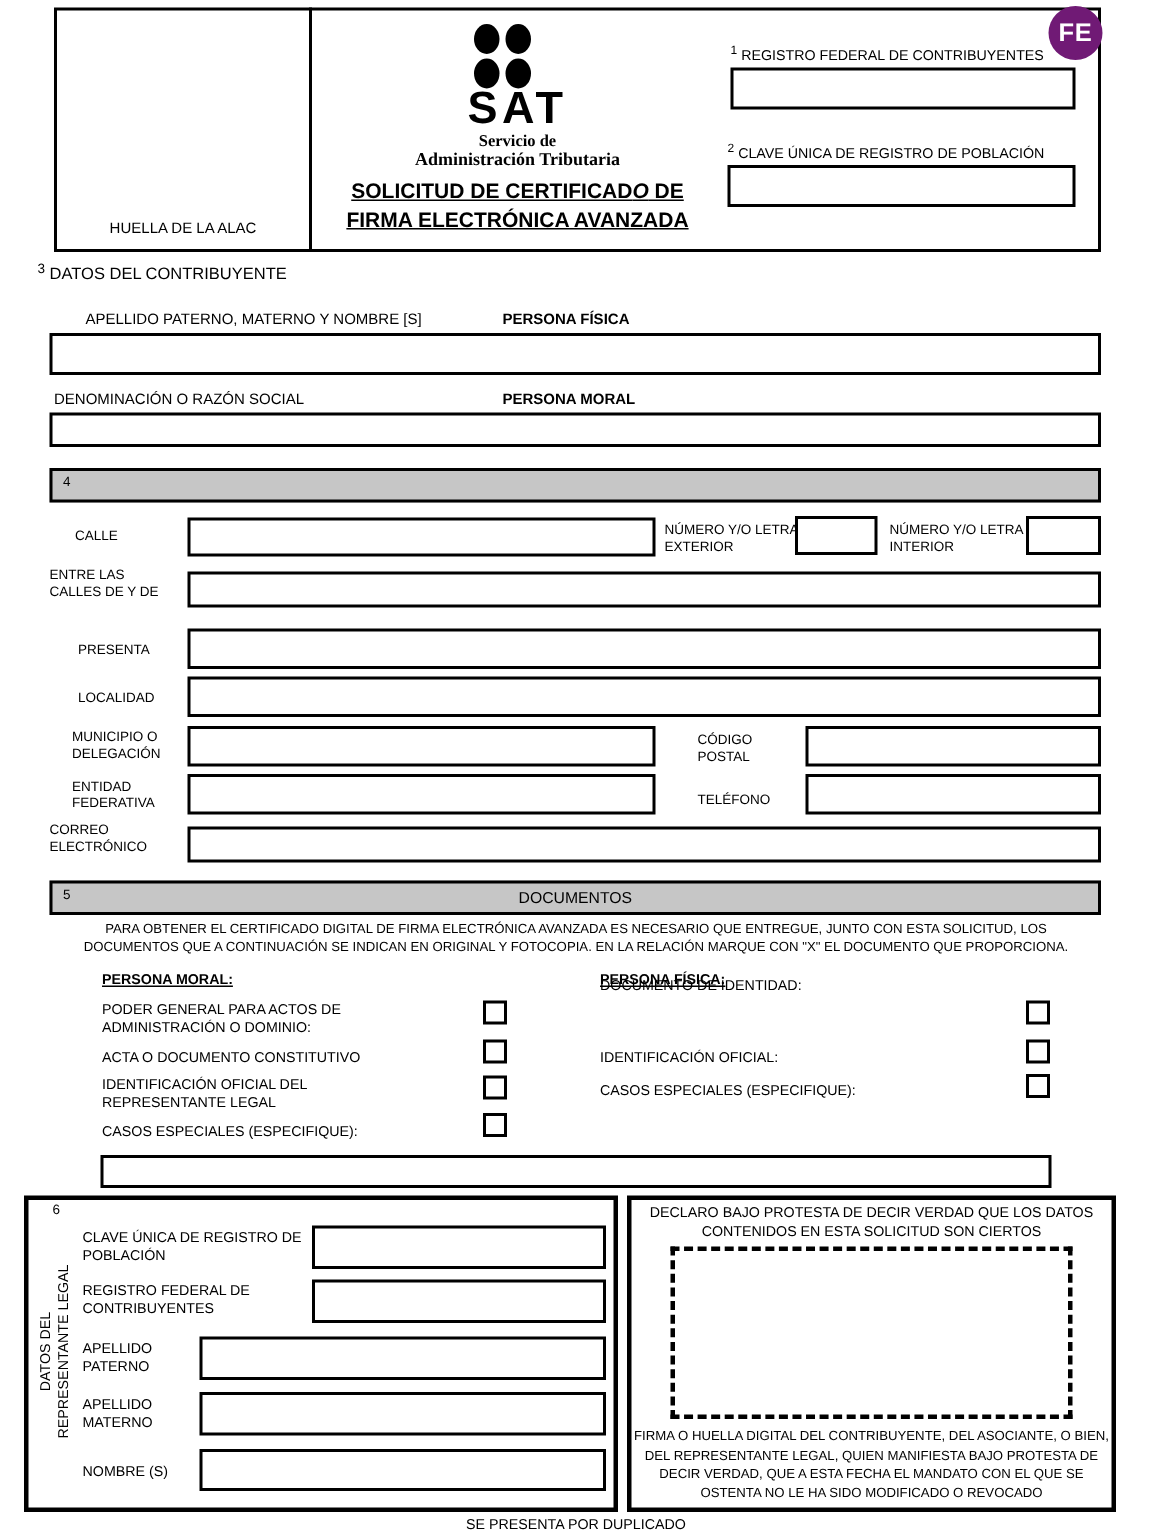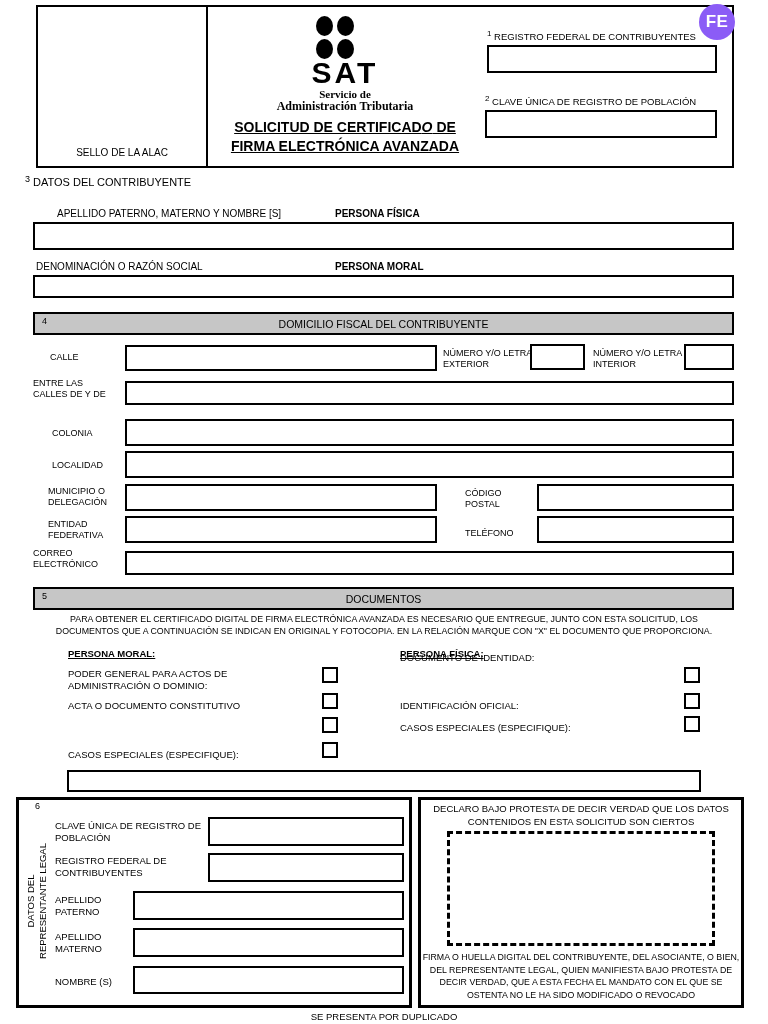--- a/index.html
+++ b/index.html
@@ -25,21 +25,21 @@
   .circle { position:absolute; background:#000; border-radius:50%; }
 </style>
 </head>
 <body>
 
 <div class="page">
 
   <div class="abs" style="left:36px; top:5px; width:698px; height:163px; border:2px solid #000;"></div>
   <div class="abs" style="left:206px; top:5px; width:2px; height:163px; background:#000;"></div>
 
-  <div class="abs lbl ctr" style="left:38px; top:147px; width:168px; font-size:10px;">SELLO DE LA ALAC</div>
+  <div class="abs lbl ctr" style="left:38px; top:147px; width:168px; font-size:10px;">HUELLA DE LA ALAC</div>
 
   <div class="abs" style="left:316px; top:16px; width:40px; height:44px;">
     <span class="circle" style="left:0; top:0; width:17px; height:20px;"></span>
     <span class="circle" style="left:21px; top:0; width:17px; height:20px;"></span>
     <span class="circle" style="left:0; top:23px; width:17px; height:20px;"></span>
     <span class="circle" style="left:21px; top:23px; width:17px; height:20px;"></span>
   </div>
   <div class="abs ctr" style="left:207px; top:58px; width:276px; font-size:30px; font-weight:900; letter-spacing:3px; line-height:30px;">SAT</div>
   <div class="abs ctr serif b" style="left:207px; top:88px; width:276px; font-size:11px; line-height:12px;">Servicio de</div>
   <div class="abs ctr serif b" style="left:207px; top:100px; width:276px; font-size:12px; line-height:13px;">Administración Tributaria</div>
@@ -54,56 +54,55 @@
     <span>REGISTRO FEDERAL DE CONTRIBUYENTES</span>
   </div>
   <div class="thinbox" style="left:487px; top:45px; width:230px; height:28px;"></div>
 
   <div class="abs lbl" style="left:485px; top:93px;">
     <span class="sup">2</span>
     <span>CLAVE ÚNICA DE REGISTRO DE POBLACIÓN</span>
   </div>
   <div class="thinbox" style="left:485px; top:110px; width:232px; height:28px;"></div>
 
-  <div class="abs" style="left:699px; top:4px; width:36px; height:36px; background:#8b5cf6; border-radius:50%; display:flex; align-items:center; justify-content:center;">
+  <div class="abs" style="left:699px; top:4px; width:36px; height:36px; background:#701a75; border-radius:50%; display:flex; align-items:center; justify-content:center;">
     <span style="color:#fff; font-weight:bold; font-size:17px; letter-spacing:0.5px;">FE</span>
   </div>
 
   <div class="abs" style="left:25px; top:174px; font-size:11px;">
     <span class="sup" style="font-size:9px;">3</span>
     <span>DATOS DEL CONTRIBUYENTE</span>
   </div>
 
   <div class="abs lbl" style="left:36px; top:208px; font-size:10px;margin-left:21px;">APELLIDO PATERNO, MATERNO Y NOMBRE [S]</div>
   <div class="abs lbl b" style="left:335px; top:208px; font-size:10px;">PERSONA FÍSICA</div>
   <div class="thinbox" style="left:33px; top:222px; width:701px; height:28px;"></div>
 
   <div class="abs lbl" style="left:36px; top:261px; font-size:10px;">DENOMINACIÓN O RAZÓN SOCIAL</div>
   <div class="abs lbl b" style="left:335px; top:261px; font-size:10px;">PERSONA MORAL</div>
   <div class="thinbox" style="left:33px; top:275px; width:701px; height:23px;"></div>
 
   <div class="bar" style="left:33px; top:312px; width:701px; height:23px; background:#c6c6c6;">
     <span class="num">4</span>
-    <span class="bt">DOMICILIO FISCAL DEL CONTRIBUYENTE</span>
   </div>
 
   <div class="abs lbl" style="left:50px; top:352px; font-size:9px;">CALLE</div>
   <div class="thinbox" style="left:125px; top:345px; width:312px; height:26px;"></div>
   <div class="abs lbl pre" style="left:443px; top:348px; font-size:9px; line-height:11px;">NÚMERO Y/O LETRA
 EXTERIOR</div>
   <div class="thinbox" style="left:530px; top:344px; width:55px; height:26px;"></div>
   <div class="abs lbl pre" style="left:593px; top:348px; font-size:9px; line-height:11px;">NÚMERO Y/O LETRA
 INTERIOR</div>
   <div class="thinbox" style="left:684px; top:344px; width:50px; height:26px;"></div>
 
   <div class="abs lbl pre" style="left:33px; top:378px; font-size:9px; line-height:11px;">ENTRE LAS
 CALLES DE Y DE</div>
   <div class="thinbox" style="left:125px; top:381px; width:609px; height:24px;"></div>
 
-  <div class="abs lbl" style="left:52px; top:428px; font-size:9px;">COLONIA</div>
+  <div class="abs lbl" style="left:52px; top:428px; font-size:9px;">PRESENTA</div>
   <div class="thinbox" style="left:125px; top:419px; width:609px; height:27px;"></div>
 
   <div class="abs lbl" style="left:52px; top:460px; font-size:9px;">LOCALIDAD</div>
   <div class="thinbox" style="left:125px; top:451px; width:609px; height:27px;"></div>
 
   <div class="abs lbl pre" style="left:48px; top:486px; font-size:9px; line-height:11px;">MUNICIPIO O
 DELEGACIÓN</div>
   <div class="thinbox" style="left:125px; top:484px; width:312px; height:27px;"></div>
   <div class="abs lbl pre" style="left:465px; top:488px; font-size:9px; line-height:11px;">CÓDIGO
 POSTAL</div>
@@ -125,20 +124,22 @@
   </div>
 
   <div class="abs ctr" style="left:40px; top:614px; width:688px; font-size:8.8px; line-height:11.5px;">PARA OBTENER EL CERTIFICADO DIGITAL DE FIRMA ELECTRÓNICA AVANZADA ES NECESARIO QUE ENTREGUE, JUNTO CON ESTA SOLICITUD, LOS DOCUMENTOS QUE A CONTINUACIÓN SE INDICAN EN ORIGINAL Y FOTOCOPIA. EN LA RELACIÓN MARQUE CON "X" EL DOCUMENTO QUE PROPORCIONA.</div>
 
   <div class="abs lbl b" style="left:68px; top:648px; text-decoration:underline;">PERSONA MORAL:</div>
   <div class="abs lbl pre" style="left:68px; top:668px;">PODER GENERAL PARA ACTOS DE
 ADMINISTRACIÓN O DOMINIO:</div>
   <div class="cb" style="left:322px; top:667px;"></div>
   <div class="abs lbl" style="left:68px; top:700px;">ACTA O DOCUMENTO CONSTITUTIVO</div>
   <div class="cb" style="left:322px; top:693px;"></div>
+  <div class="abs lbl pre" style="left:68px; top:718px;">IDENTIFICACIÓN OFICIAL DEL
+REPRESENTANTE LEGAL</div>
   <div class="cb" style="left:322px; top:717px;"></div>
   <div class="abs lbl" style="left:68px; top:749px;">CASOS ESPECIALES (ESPECIFIQUE):</div>
   <div class="cb" style="left:322px; top:742px;"></div>
 
   <div class="abs lbl b" style="left:400px; top:648px; text-decoration:underline;">PERSONA FÍSICA:</div>
   <div class="abs lbl" style="left:400px; top:652px;">DOCUMENTO DE IDENTIDAD:</div>
   <div class="cb" style="left:684px; top:667px;"></div>
   <div class="abs lbl" style="left:400px; top:700px;">IDENTIFICACIÓN OFICIAL:</div>
   <div class="cb" style="left:684px; top:693px;"></div>
   <div class="abs lbl" style="left:400px; top:722px;">CASOS ESPECIALES (ESPECIFIQUE):</div>

